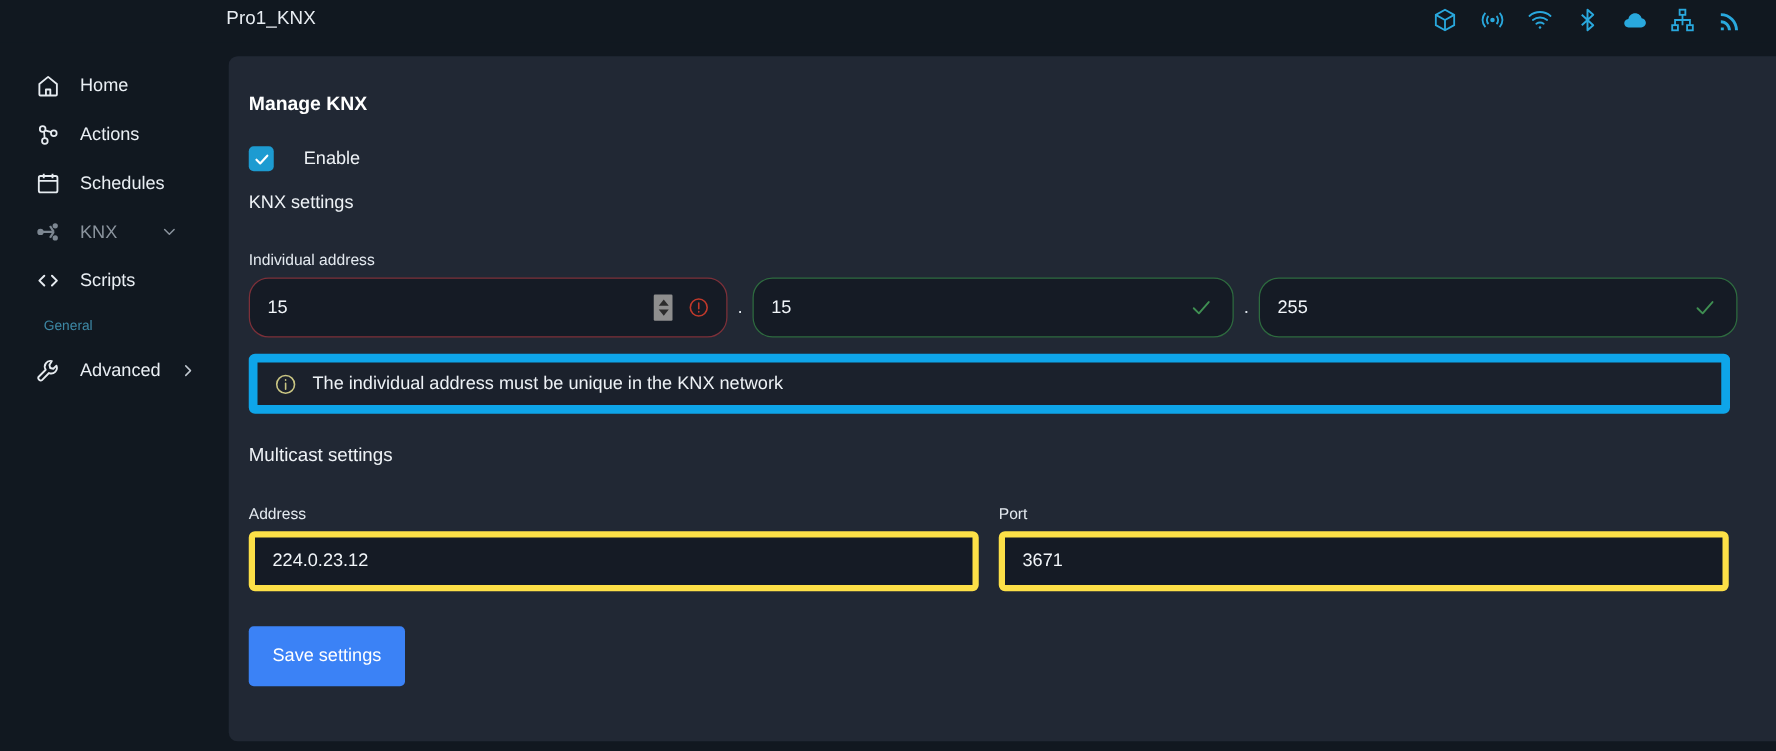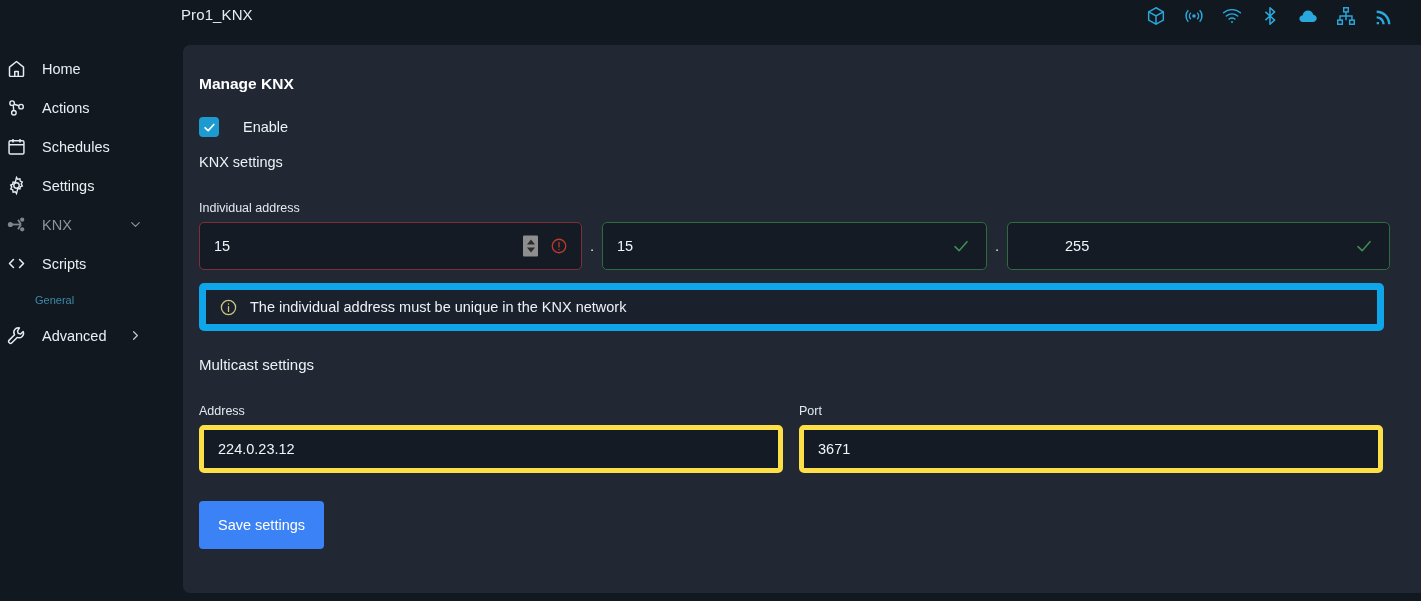--- a/index.html
+++ b/index.html
@@ -29,21 +29,21 @@
   .tray .ic svg { display: block; width: 22px; height: 22px; }
 
   
   .sidebar {
     position: absolute; left: 0; top: 34px; width: 172px; height: 567px;
     background: #111820;
     padding-top: 15px;
   }
   .nav-item {
     display: flex; align-items: center; height: 39px;
-    padding-left: 6px; gap: 15px; cursor: pointer; position: relative;
+    padding-left: 28px; gap: 15px; cursor: pointer; position: relative;
   }
   .nav-item .nic { width: 21px; height: 21px; color: #e6ebf0; flex: 0 0 21px; }
   .nav-item .nic svg { display: block; width: 21px; height: 21px; }
   .nav-label { font-size: 14.5px; color: #eaeff4; white-space: nowrap; }
   .nav-item.dim .nic { color: #7d8792; }
   .nav-item.dim .nav-label { color: #8b949e; }
   .chev { margin-left: auto; margin-right: 30px; color: #8b949e; display: flex; }
   .chev svg { display: block; width: 13px; height: 13px; }
   .nav-item.advanced .chev { color: #c2c9d1; margin-right: 30px; }
   .sub-item {
@@ -77,33 +77,33 @@
 
   .section-h { font-size: 14.5px; color: #eef2f6; margin-top: 17px; }
   .section-h2 { font-size: 15px; color: #eef2f6; margin-top: 25px; }
 
   .field-label { font-size: 12.5px; color: #e3e9ef; margin-top: 31px; margin-bottom: 7px; }
 
   
   .addr-row { display: flex; align-items: center; gap: 0; }
   .inp-wrap {
     position: relative; height: 48px; display: flex; align-items: center;
-    background: #151b25; border: 1px solid #5c5f6b; border-radius: 5px;
+    background: #151b25; border: 1px solid #5c5f6b; border-radius: 16px;
   }
   .inp-wrap.error { border-color: #7d3039; }
   .inp-wrap.ok { border-color: #2e6b3f; }
   .inp-wrap input {
     background: transparent; border: 0; outline: none;
     color: #f1f5f9; font-size: 14.5px; font-family: "Liberation Sans", sans-serif;
     padding: 0 14px; width: 100%; height: 100%;
   }
   .dot-sep { width: 20px; text-align: center; color: #dfe5ec; font-size: 15px; line-height: 48px; }
   .w1 { width: 383px; }
   .w2 { width: 385px; }
-  .w3 { width: 383px; padding-left: 43px; }
+  .w3 { width: 383px; }
 
   .spin {
     position: absolute; right: 43px; top: 50%; transform: translateY(-50%);
     width: 15px; height: 21px; background: #8e8e8e; border-radius: 1px;
     display: flex; flex-direction: column; align-items: center; justify-content: center;
     gap: 3px; cursor: pointer;
   }
   .spin .tri-u { width: 0; height: 0; border-left: 4.5px solid transparent; border-right: 4.5px solid transparent; border-bottom: 5px solid #2b2b2b; }
   .spin .tri-d { width: 0; height: 0; border-left: 4.5px solid transparent; border-right: 4.5px solid transparent; border-top: 5px solid #2b2b2b; }
 
@@ -226,29 +226,20 @@
     <span class="nic">
       <svg viewBox="0 0 24 24" fill="none" stroke="currentColor" stroke-width="1.7">
         <rect x="3.5" y="5.5" width="17" height="15" rx="1.5"></rect>
         <path d="M3.5 10h17"></path>
         <path d="M8 3.5v4M16 3.5v4"></path>
       </svg>
     </span>
     <span class="nav-label">Schedules</span>
   </div>
 
-  <div class="nav-item">
-    <span class="nic">
-      <svg viewBox="0 0 24 24" fill="none" stroke="currentColor" stroke-width="1.6">
-        <circle cx="12" cy="12" r="3.1"></circle>
-        <path d="M12 2.8l1.4 2.1 2.5-.5.4 2.5 2.3 1.1-1.2 2.2 1.2 2.2-2.3 1.1-.4 2.5-2.5-.5L12 21.2l-1.4-2.1-2.5.5-.4-2.5-2.3-1.1 1.2-2.2-1.2-2.2 2.3-1.1.4-2.5 2.5.5z"></path>
-      </svg>
-    </span>
-    <span class="nav-label">Settings</span>
-  </div>
 
   <div class="nav-item dim">
     <span class="nic">
       <svg viewBox="0 0 24 24" fill="currentColor">
         <circle cx="18.5" cy="6.5" r="2.4"></circle>
         <circle cx="18.5" cy="17.5" r="2.4"></circle>
         <circle cx="5" cy="12" r="2.9"></circle>
         <path d="M6.5 11h10v2h-10z"></path>
         <path d="M14.6 6.1l3.4 5.4-1.7 1-3.4-5.4z"></path>
         <path d="M12.9 16.9l3.4-5.4 1.7 1-3.4 5.4z"></path>

